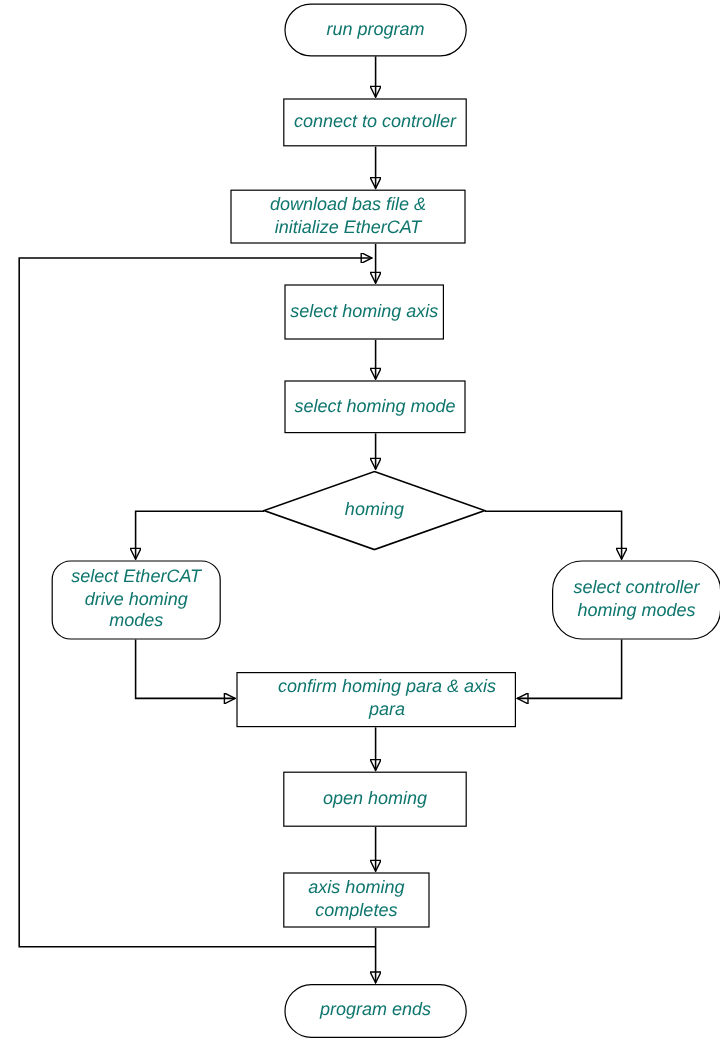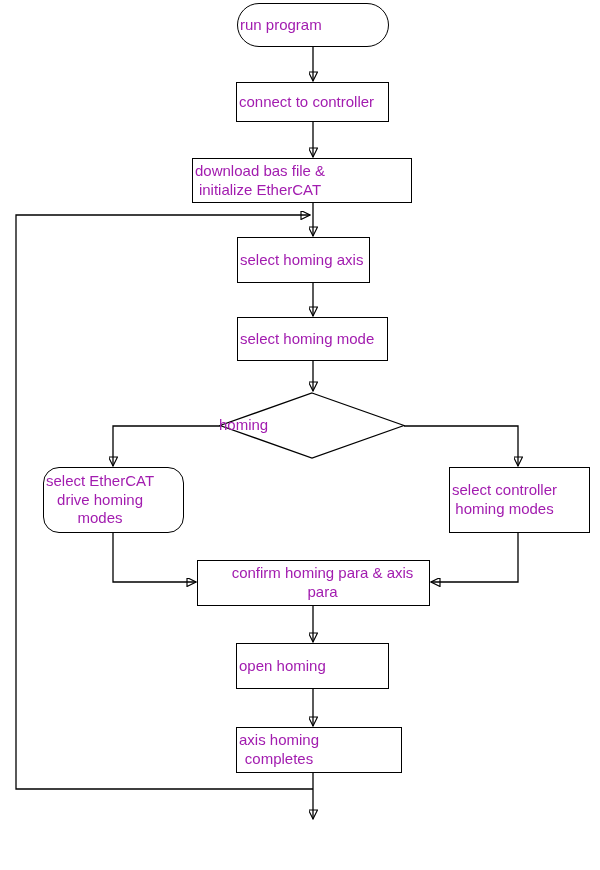--- a/index.html
+++ b/index.html
@@ -19,28 +19,30 @@
   .wires path {
     stroke: #000000;
     stroke-width: 1.3;
     fill: none;
   }
   .node {
     position: absolute;
     box-sizing: border-box;
     display: flex;
     align-items: center;
+    justify-content: center;
     text-align: center;
     border: 1.4px solid #000000;
     background: #ffffff;
-    color: #a21caf;
+    color: #0f766e;
     font-size: 15px;
     line-height: 1.25;
     white-space: pre-line;
     padding: 0 2px;
+    font-style: italic;
   }
   .stadium { border-radius: 23px; }
   .diamond {
     border: none;
     background: transparent;
     padding: 0;
   }
   .diamond .shape {
     position: absolute;
     left: 0; top: 0;
@@ -80,21 +82,21 @@
   </svg>
 
   <div class="node stadium" style="left:237px; top:3px; width:152px; height:44px;">
     <span class="lbl">run program</span>
   </div>
 
   <div class="node" style="left:236px; top:82px; width:153px; height:40px;">
     <span class="lbl">connect to controller</span>
   </div>
 
-  <div class="node" style="left:192px; top:158px; width:220px; height:45px;">
+  <div class="node" style="left:192px; top:158px; width:196px; height:45px;">
     <span class="lbl">download bas file &amp;
 initialize EtherCAT</span>
   </div>
 
   <div class="node" style="left:237px; top:237px; width:133px; height:46px;">
     <span class="lbl">select homing axis</span>
   </div>
 
   <div class="node" style="left:237px; top:317px; width:151px; height:44px;">
     <span class="lbl">select homing mode</span>
@@ -106,32 +108,35 @@
     </svg>
     <span class="lbl">homing</span>
   </div>
 
   <div class="node" style="left:43px; top:467px; width:141px; height:66px;border-radius:16px;">
     <span class="lbl">select EtherCAT
 drive homing
 modes</span>
   </div>
 
-  <div class="node" style="left:449px; top:467px; width:141px; height:66px;">
+  <div class="node" style="left:460px; top:467px; width:141px; height:66px;border-radius:25px;">
     <span class="lbl">select controller
 homing modes</span>
   </div>
 
   <div class="node" style="left:197px; top:560px; width:233px; height:46px;padding-left:20px;">
     <span class="lbl">confirm homing para &amp; axis para</span>
   </div>
 
   <div class="node" style="left:236px; top:643px; width:153px; height:46px;">
     <span class="lbl">open homing</span>
   </div>
 
-  <div class="node" style="left:236px; top:727px; width:166px; height:46px;">
+  <div class="node" style="left:236px; top:727px; width:122px; height:46px;">
     <span class="lbl">axis homing
 completes</span>
   </div>
 
+  <div class="node stadium" style="left:237px; top:820px; width:152px; height:45px;">
+    <span class="lbl">program ends</span>
+  </div>
 
 </div>
 
 </body></html>

